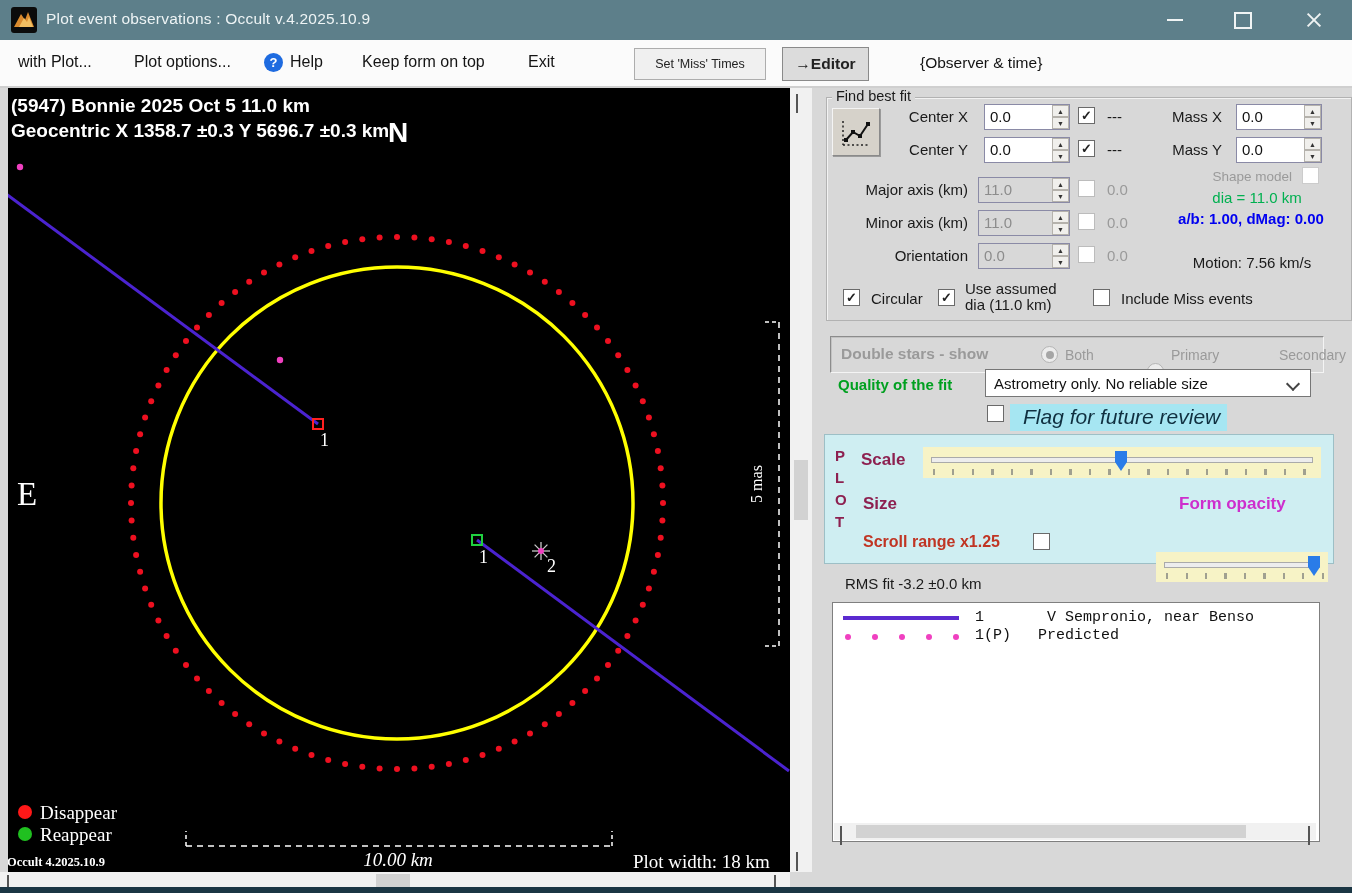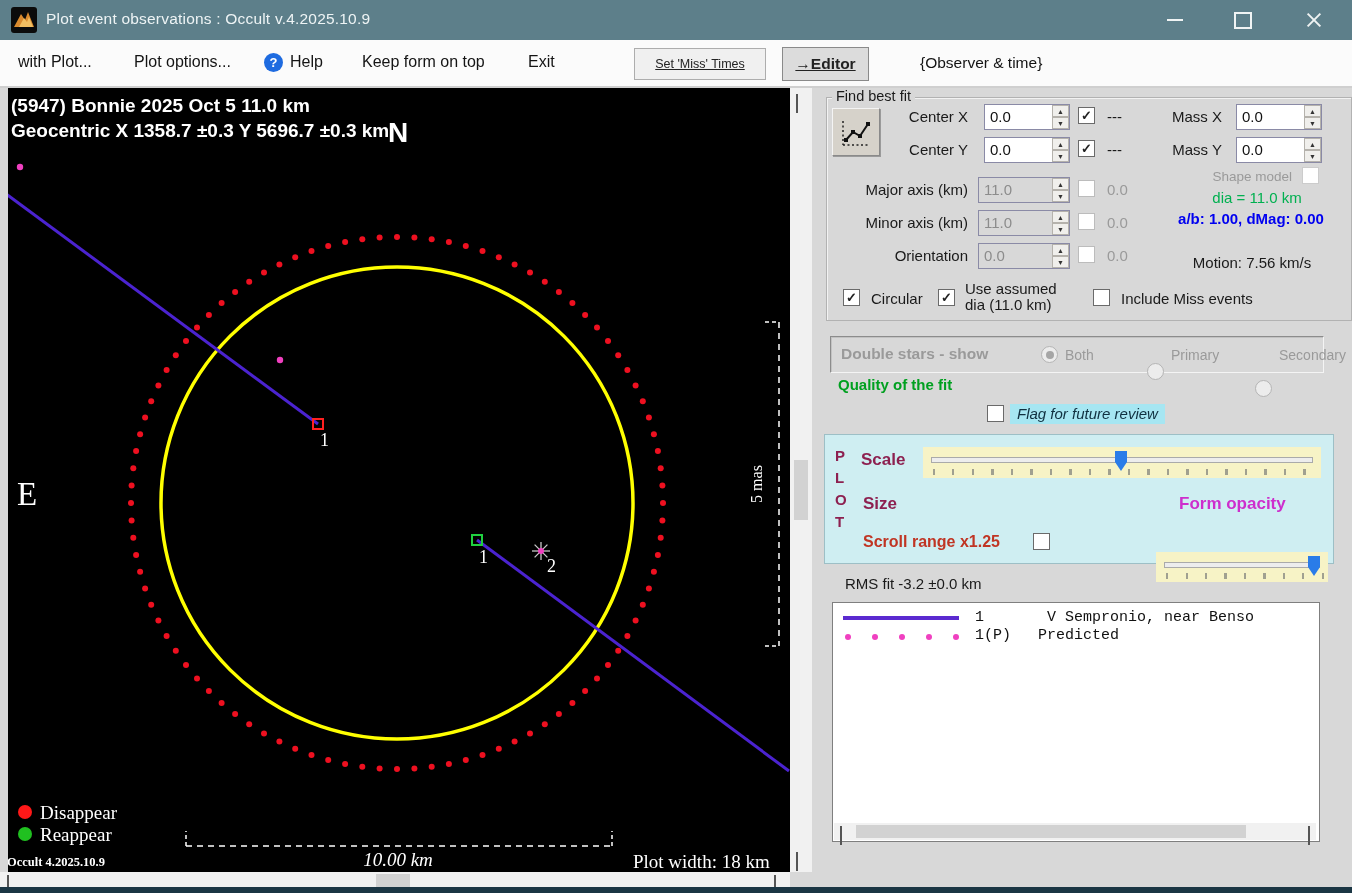--- a/index.html
+++ b/index.html
@@ -14,21 +14,21 @@
   .minglyph{width:16px;height:2px;background:#f0f4f4;}
   .maxglyph{width:14px;height:13px;border:2px solid #f0f4f4;}
   .closeglyph{position:relative;width:18px;height:18px;}
   .closeglyph::before,.closeglyph::after{content:"";position:absolute;left:8px;top:0;width:2px;height:18px;background:#f0f4f4;}
   .closeglyph::before{transform:rotate(45deg);} .closeglyph::after{transform:rotate(-45deg);}
   
   .menubar{left:0;top:40px;width:1352px;height:46px;background:#fbfbfb;border-bottom:2px solid #cfcfcf;}
   .mitem{top:13px;font-size:16px;color:#141414;white-space:nowrap;}
   .helpicon{left:264px;top:13px;width:19px;height:19px;border-radius:50%;background:#1e6be0;color:#fff;
             font-size:13px;font-weight:bold;display:flex;align-items:center;justify-content:center;}
-  .mbtn{background:#f0f0f0;border:1px solid #adadad;display:flex;align-items:center;justify-content:center;color:#222;text-decoration:underline;}
+  .mbtn{background:#f0f0f0;border:1px solid #adadad;display:flex;align-items:center;justify-content:center;color:#222;}
   .mbtn2{background:#dcdcdc;border:1px solid #8a8a8a;font-weight:bold;font-size:15.5px;}
   
   #plot-svg{position:absolute;left:8px;top:88px;background:#000;}
   #plot-svg text{fill:#fff;}
   .ptitle{font:bold 19px "Liberation Sans",sans-serif;}
   .pnorth{font:bold 28px "Liberation Sans",sans-serif;}
   .peast{font:33px "Liberation Serif",serif;}
   .ptxt{font:18px "Liberation Serif",serif;}
   .pleg{font:19px "Liberation Serif",serif;}
   .pital{font:italic 19px "Liberation Serif",serif;}
@@ -62,21 +62,21 @@
   .cb.dis{border-color:#bcbcbc;}
   .radio{width:15px;height:15px;border-radius:50%;background:#fff;border:1px solid #5a5a5a;position:relative;box-sizing:content-box;}
   .radio.sel::after{content:"";position:absolute;inset:3.5px;border-radius:50%;background:#1a1a1a;}
   .radio.dis{border-color:#b4b4b4;background:#ececec;}
   .radio.dis.sel::after{background:#a6a6a6;}
   .sunken{border:1px solid #8c8c8c;border-bottom-color:#f4f4f4;border-right-color:#f4f4f4;
           box-shadow:1px 1px 0 #c2c2c2 inset;margin-top:8px;}
   .combo{background:#fff;border:1px solid #767676;display:flex;align-items:center;font-size:15px;color:#111;padding-left:8px;}
   .chevD{width:8px;height:8px;border-left:2px solid #444;border-bottom:2px solid #444;transform:rotate(-45deg);
          position:absolute;right:12px;top:9px;}
-  .cyanhl{background:#a6e6f2;font-style:italic;font-size:15px;color:#103040;padding:1px 7px 2px 7px;}
+  .cyanhl{background:#a6e6f2;font-style:italic;font-size:21px;color:#103040;padding:1px 7px 2px 13px;}
   .plotpanel{background:#cfeef2;border:1px solid #9dbfc6;}
   .maroon{color:#8d2050;font-weight:bold;}
   .slider{background:#f7f3c6;position:relative;}
   .slider .groove{position:absolute;left:8px;right:8px;top:10px;height:4px;background:#ededed;border:1px solid #aaa;}
   .slider .ticks{position:absolute;left:10px;right:4px;bottom:3px;height:6px;
      background:repeating-linear-gradient(90deg,#a0a090 0,#a0a090 2px,transparent 2px,transparent 19.5px);}
   .slider .thumb{position:absolute;top:4px;width:12px;height:20px;background:#2a7ce8;
      clip-path:polygon(0 0,100% 0,100% 55%,50% 100%,0 55%);}
   .sizebox{background:#ecf6e6;border:2px groove #cfcfcf;}
   .dkred{color:#a02330;font-weight:bold;}
@@ -367,20 +367,24 @@
     <div class="abs lbl dis-t" style="left:10px;top:8px;font-weight:bold;font-size:15.5px;">Double stars - show</div>
     <div class="abs radio dis sel" style="left:210px;top:9px;"></div>
     <div class="abs lbl dis-t" style="left:234px;top:10px;font-size:14px;">Both</div>
     <div class="abs radio dis" style="left:316px;top:9px;"></div>
     <div class="abs lbl dis-t" style="left:340px;top:10px;font-size:14px;">Primary</div>
     <div class="abs radio dis" style="left:424px;top:9px;"></div>
     <div class="abs lbl dis-t" style="left:448px;top:10px;font-size:14px;">Secondary</div>
   </div>
 
   <div class="abs lbl" style="left:26px;top:288px;color:#00a020;font-weight:bold;">Quality of the fit</div>
+  <div class="abs combo" style="left:173px;top:281px;width:326px;height:28px;box-sizing:border-box;">
+    <span>Astrometry only. No reliable size</span>
+    <span class="chevD"></span>
+  </div>
   <div class="abs cb" style="left:175px;top:317px;"></div>
   <div class="abs cyanhl" style="left:198px;top:316px;">Flag for future review</div>
 
   <div class="abs plotpanel" style="left:12px;top:346px;width:508px;height:128px;">
     <div class="abs maroon" style="left:10px;top:10px;font-size:15px;line-height:22px;">
       <div>P</div>
       <div>L</div>
       <div>O</div>
       <div>T</div>
     </div>

